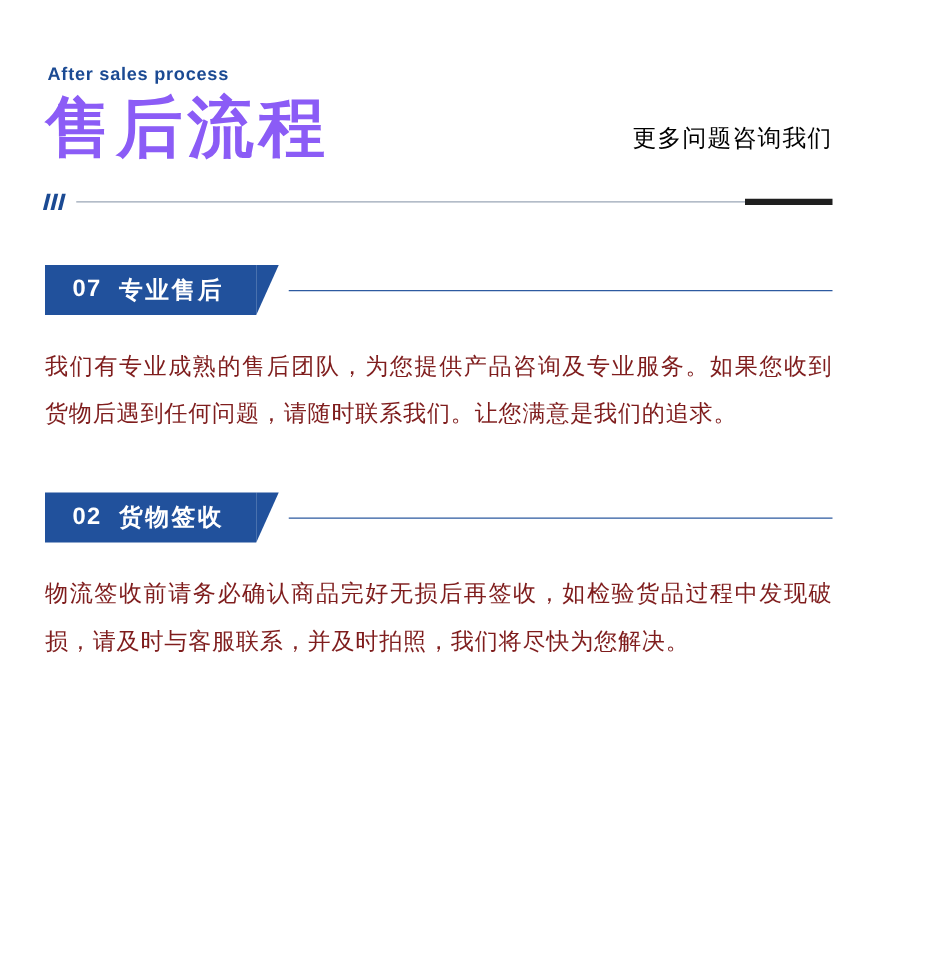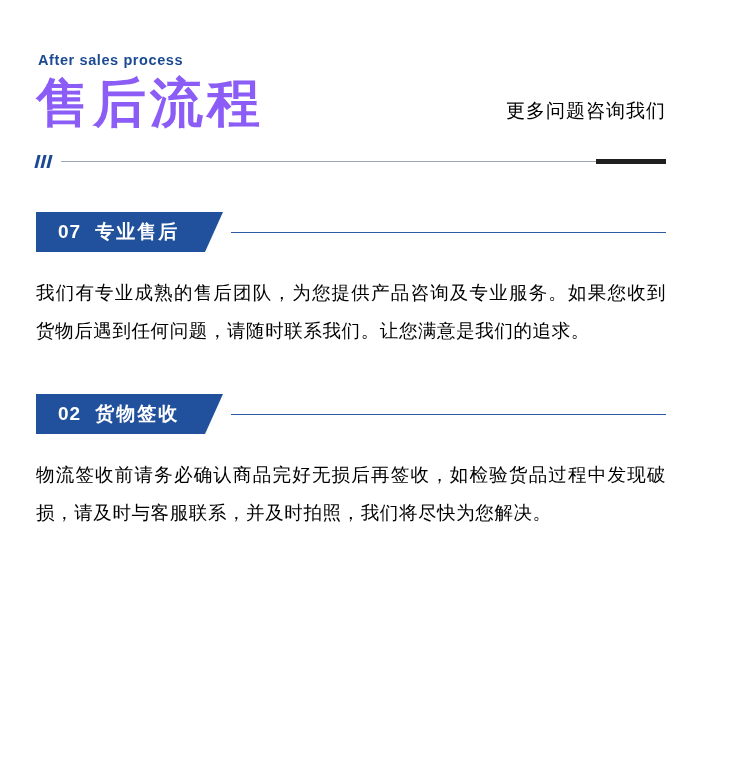--- a/index.html
+++ b/index.html
@@ -133,21 +133,21 @@
   .head-line {
     flex: 1;
     height: 1px;
     background: #2d5aa0;
     margin-left: 26px;
   }
   .body-text {
     margin-top: 22px;
     font-size: 18.5px;
     line-height: 2.05;
-    color: #000000;
+    color: #7f1d1d;
     letter-spacing: 0.6px;
     text-align: justify;
   }
   .body-text.tight {
     margin-top: 20px;
   }
 </style>
 </head>
 <body>
 

